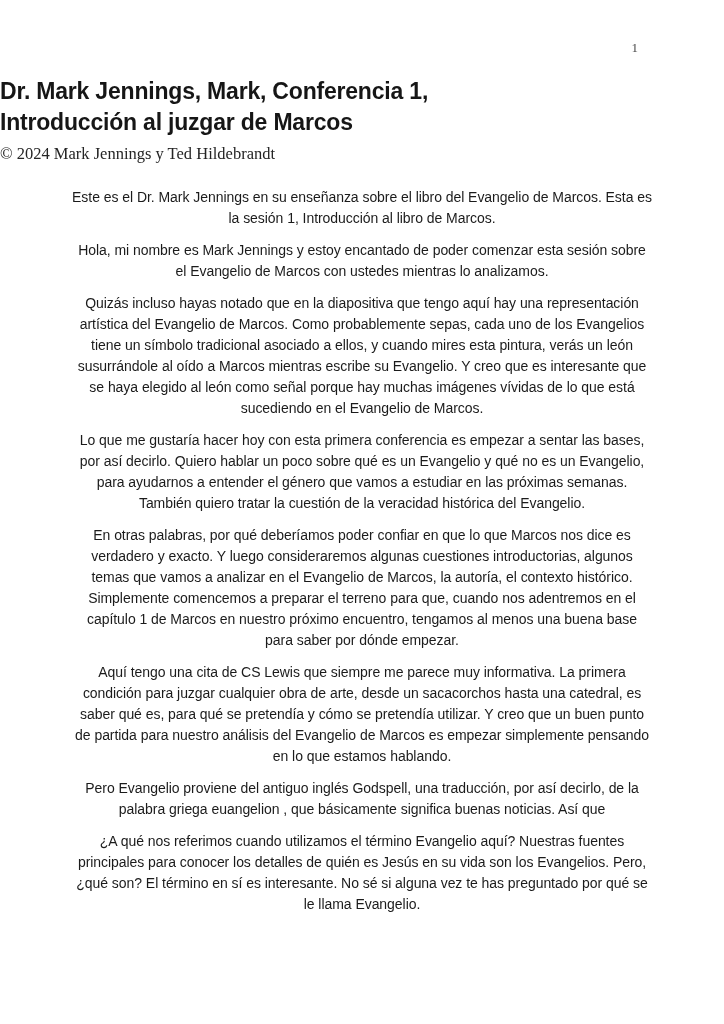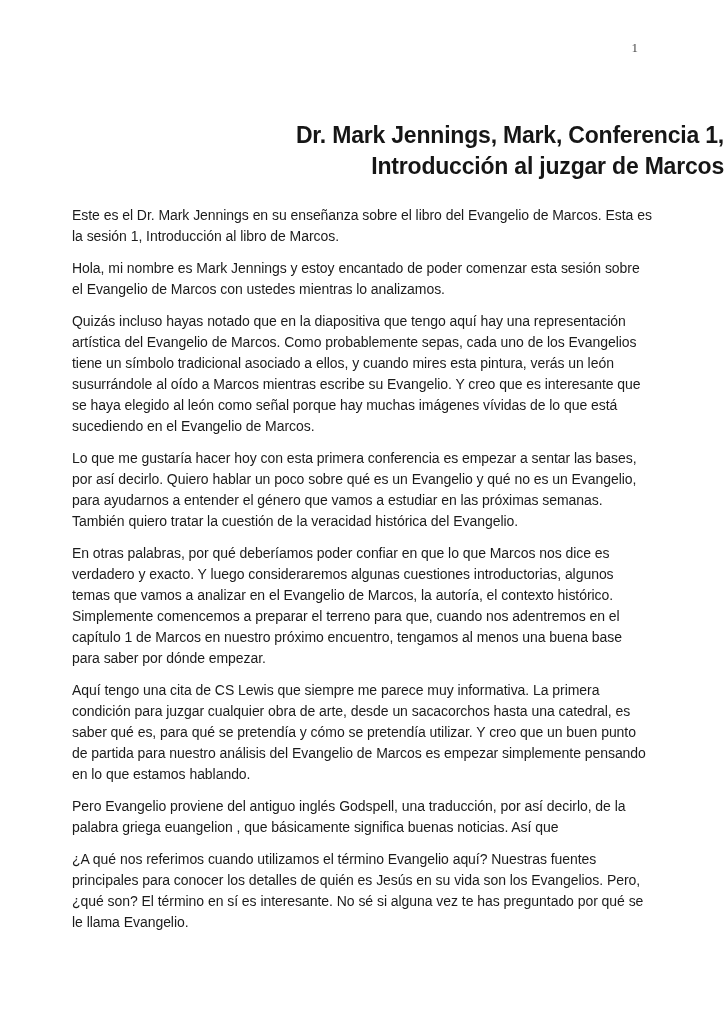--- a/index.html
+++ b/index.html
@@ -18,22 +18,22 @@
   }
   .page-number {
     position: absolute;
     top: 40px;
     right: 86px;
     font-family: "Liberation Serif", serif;
     font-size: 13px;
     color: #4a4a4a;
   }
   .doc-header {
-    padding-top: 120px;
-    text-align: right;
+    padding-top: 76px;
+    text-align: left;
   }
   .title-line {
     font-size: 23px;
     font-weight: 700;
     line-height: 31px;
     color: #161616;
     letter-spacing: -0.2px;
   }
   .copyright-line {
     margin-top: 5px;
@@ -41,36 +41,37 @@
     font-size: 16.5px;
     line-height: 21px;
     color: #242424;
   }
   .content {
     margin: 23px 72px 16px 72px;
     width: 580px;
     font-size: 14px;
     line-height: 21px;
     letter-spacing: -0.05px;
-    text-align: left;
+    text-align: center;
   }
   .content p {
     margin: 0 0 11px 0;
   }
 </style>
 </head>
 <body>
 
 <div class="page">
 
   <div class="page-number">1</div>
 
   <div class="doc-header">
     <div class="title-line">Dr. Mark Jennings, Mark, Conferencia 1,</div>
     <div class="title-line">Introducción al juzgar de Marcos</div>
+    <div class="copyright-line">© 2024 Mark Jennings y Ted Hildebrandt</div>
   </div>
 
   <div class="content">
     <p>Este es el Dr. Mark Jennings en su enseñanza sobre el libro del Evangelio de Marcos. Esta es la sesión 1, Introducción al libro de Marcos.</p>
     <p>Hola, mi nombre es Mark Jennings y estoy encantado de poder comenzar esta sesión sobre el Evangelio de Marcos con ustedes mientras lo analizamos.</p>
     <p>Quizás incluso hayas notado que en la diapositiva que tengo aquí hay una representación artística del Evangelio de Marcos. Como probablemente sepas, cada uno de los Evangelios tiene un símbolo tradicional asociado a ellos, y cuando mires esta pintura, verás un león susurrándole al oído a Marcos mientras escribe su Evangelio. Y creo que es interesante que se haya elegido al león como señal porque hay muchas imágenes vívidas de lo que está sucediendo en el Evangelio de Marcos.</p>
     <p>Lo que me gustaría hacer hoy con esta primera conferencia es empezar a sentar las bases, por así decirlo. Quiero hablar un poco sobre qué es un Evangelio y qué no es un Evangelio, para ayudarnos a entender el género que vamos a estudiar en las próximas semanas. También quiero tratar la cuestión de la veracidad histórica del Evangelio.</p>
     <p>En otras palabras, por qué deberíamos poder confiar en que lo que Marcos nos dice es verdadero y exacto. Y luego consideraremos algunas cuestiones introductorias, algunos temas que vamos a analizar en el Evangelio de Marcos, la autoría, el contexto histórico. Simplemente comencemos a preparar el terreno para que, cuando nos adentremos en el capítulo 1 de Marcos en nuestro próximo encuentro, tengamos al menos una buena base para saber por dónde empezar.</p>
     <p>Aquí tengo una cita de CS Lewis que siempre me parece muy informativa. La primera condición para juzgar cualquier obra de arte, desde un sacacorchos hasta una catedral, es saber qué es, para qué se pretendía y cómo se pretendía utilizar. Y creo que un buen punto de partida para nuestro análisis del Evangelio de Marcos es empezar simplemente pensando en lo que estamos hablando.</p>
     <p>Pero Evangelio proviene del antiguo inglés Godspell, una traducción, por así decirlo, de la palabra griega euangelion , que básicamente significa buenas noticias. Así que</p>

